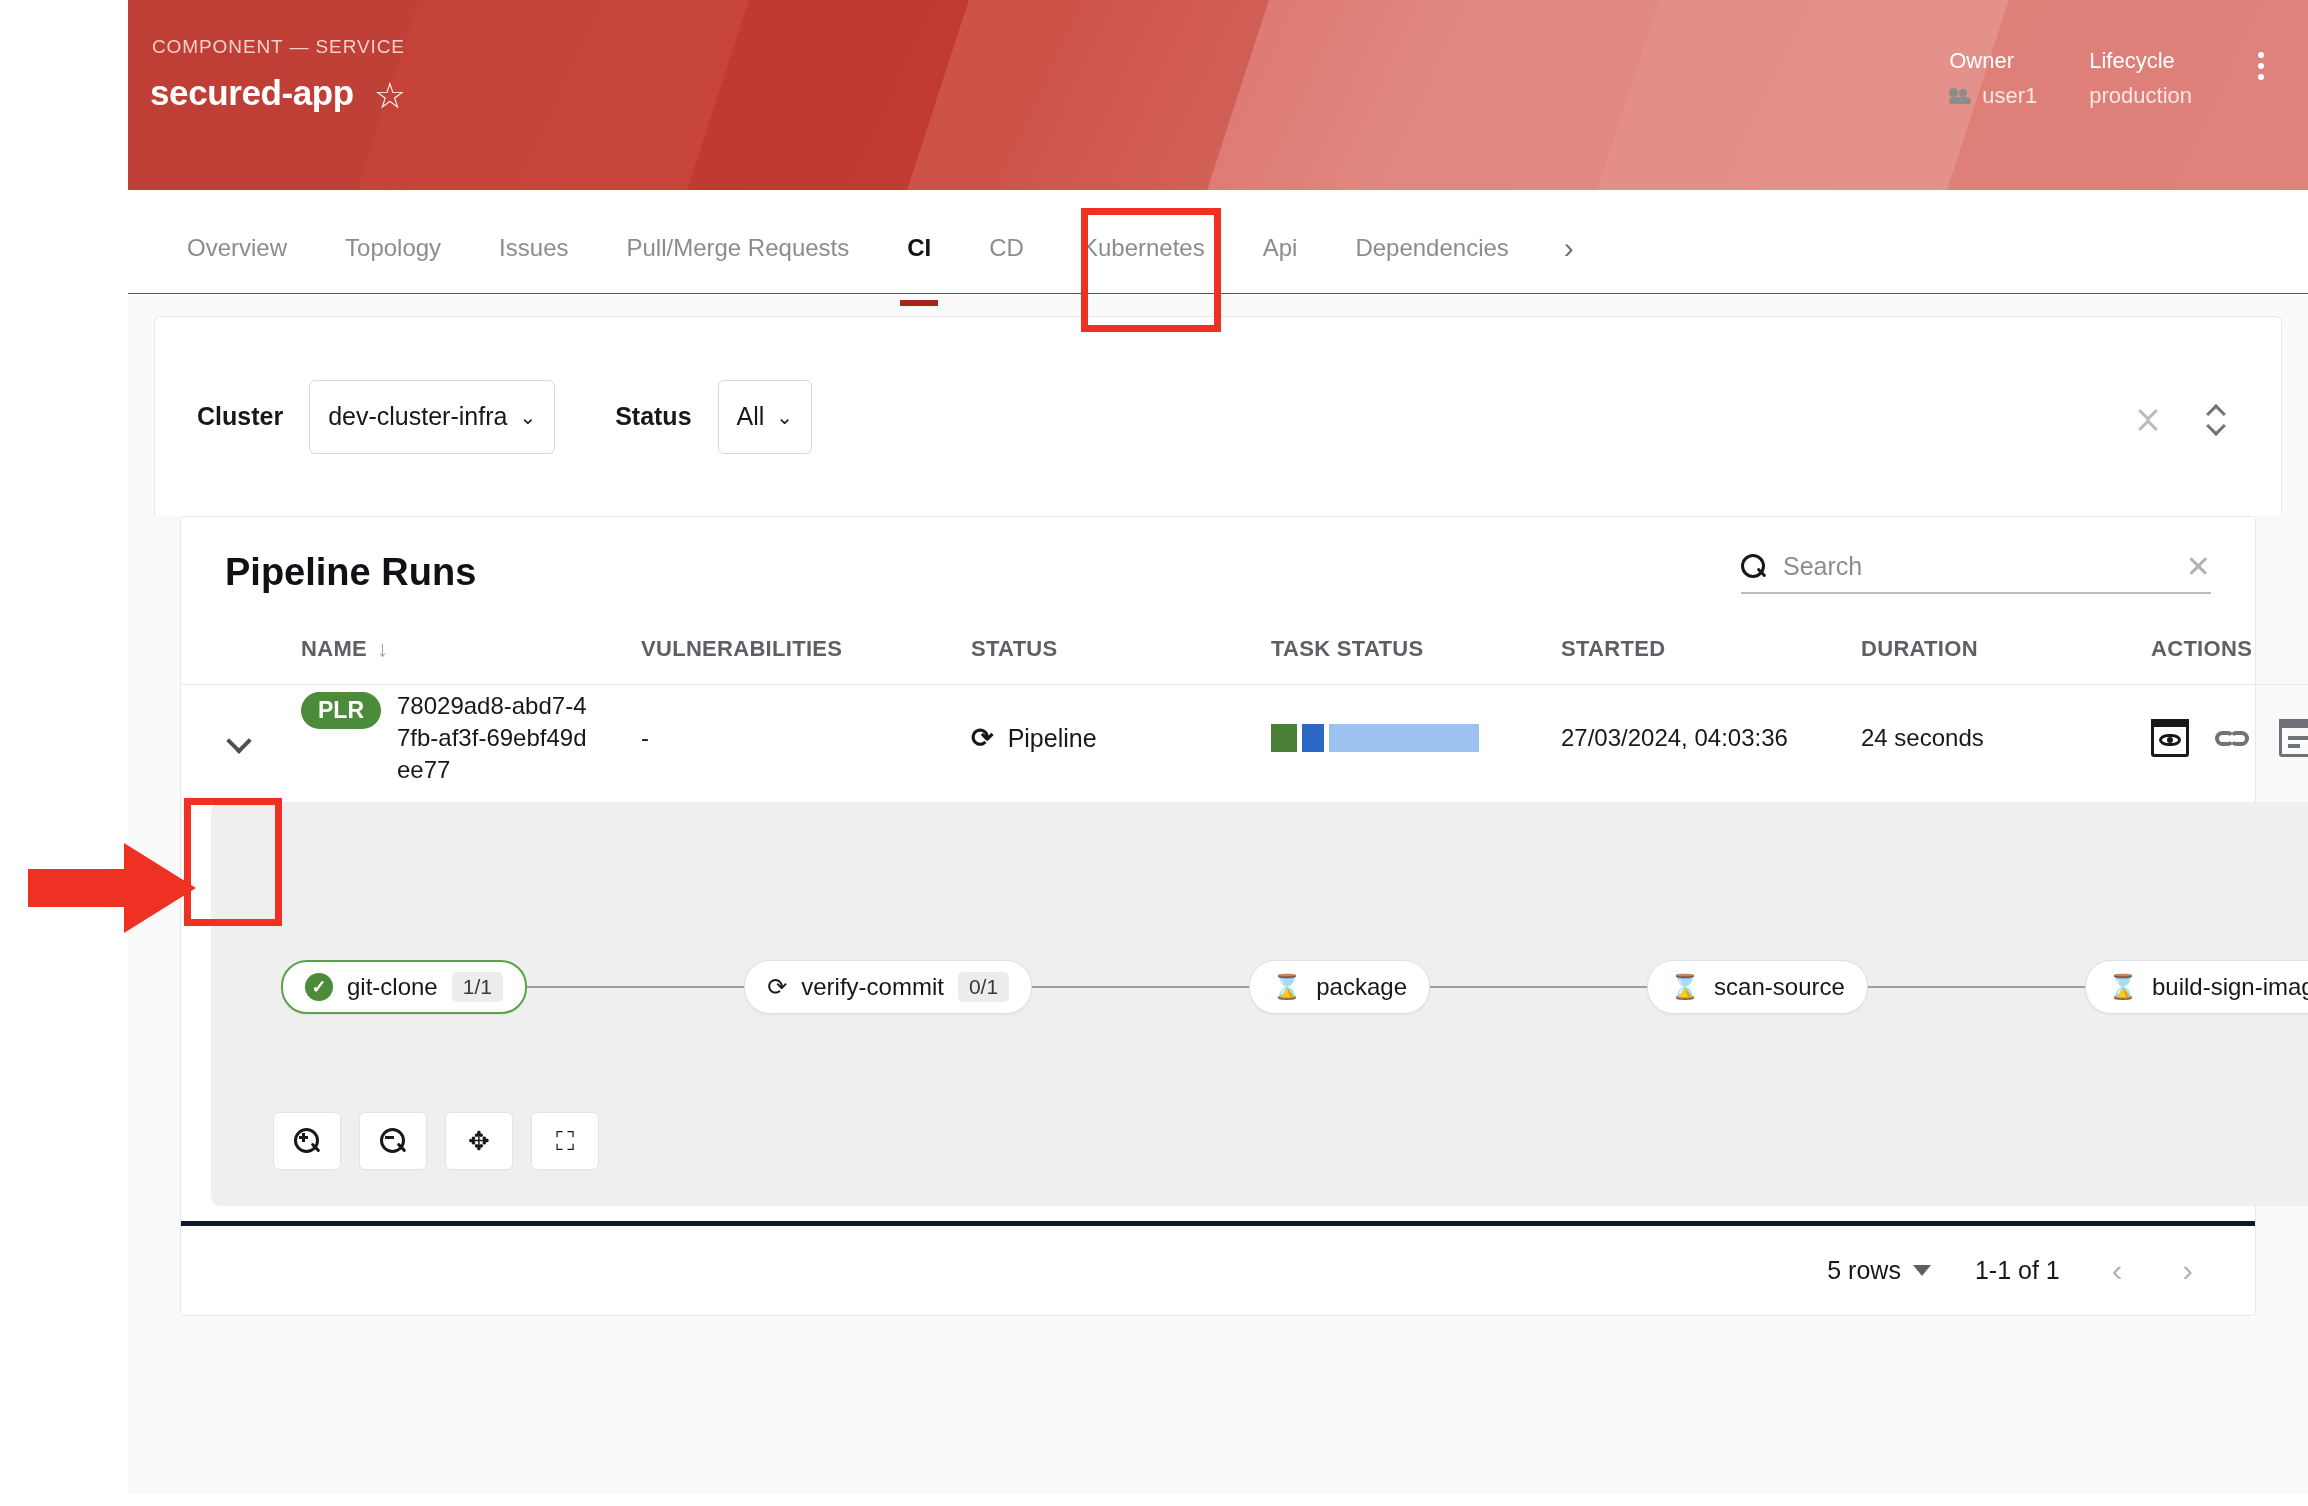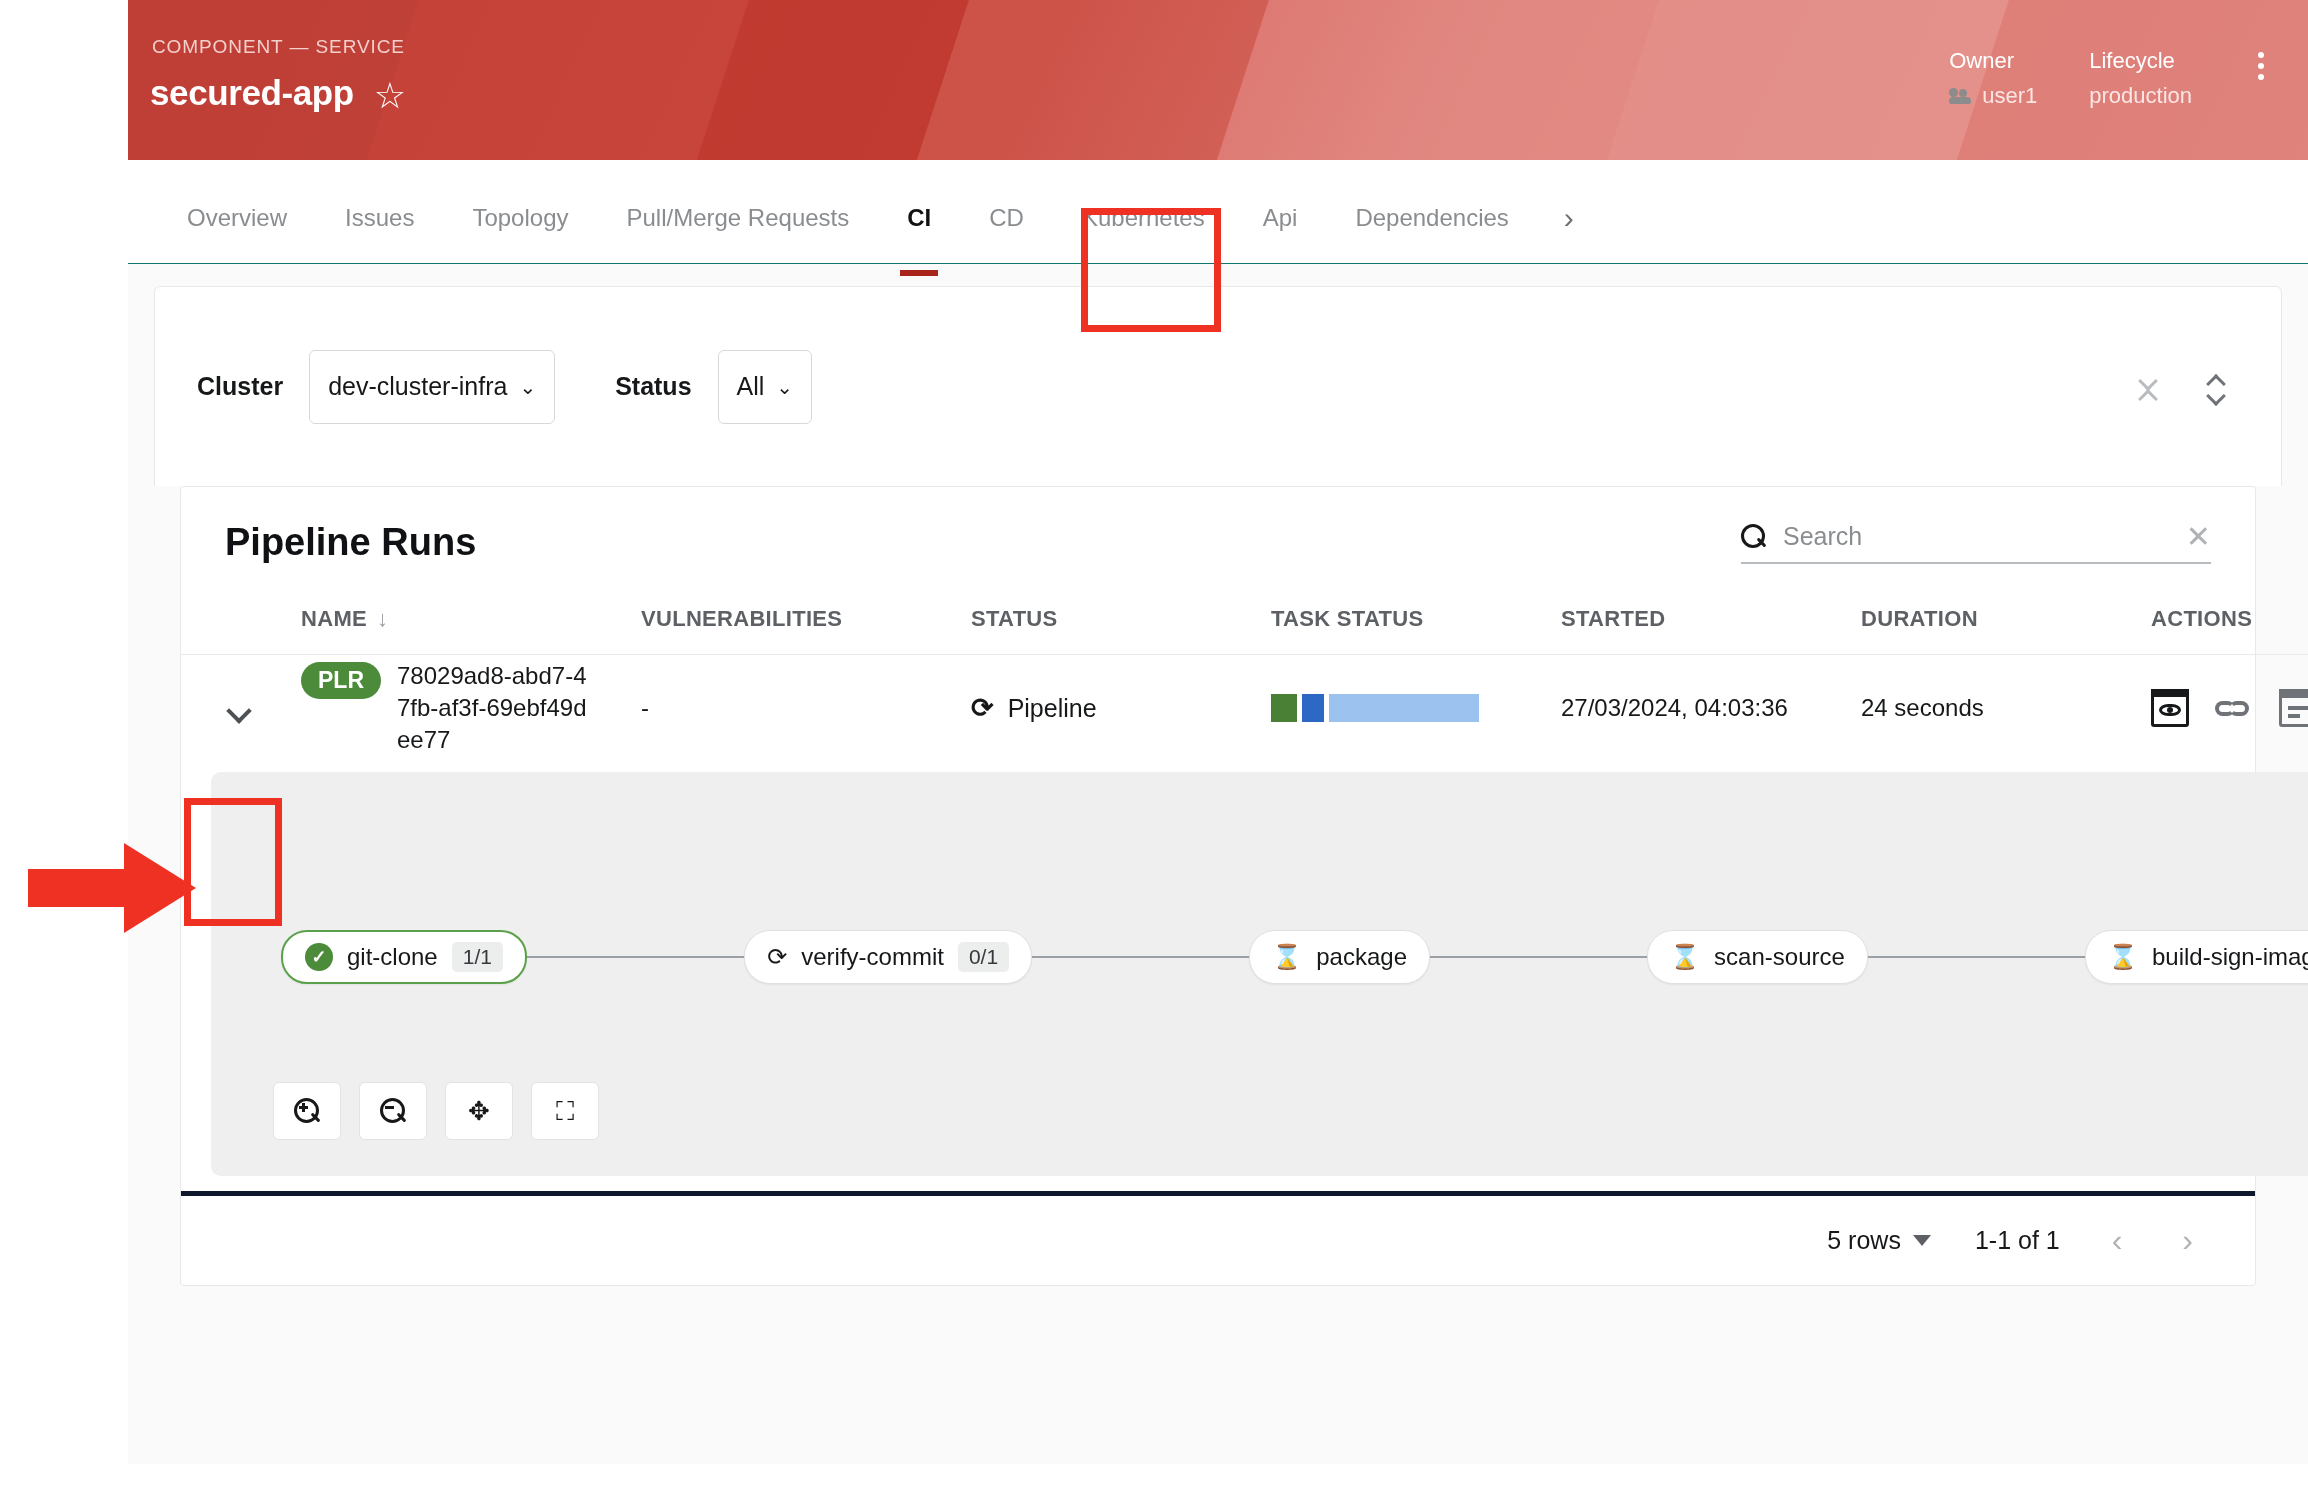--- a/index.html
+++ b/index.html
@@ -15,21 +15,21 @@
   .page {
     position: absolute;
     left: 128px; top: 0; width: 2180px; height: 1506px;
     background: #ffffff;
     overflow: hidden;
   }
 
   
   .banner {
     position: relative;
-    height: 160px;
+    height: 190px;
     background: #b91c1c;
     overflow: hidden;
   }
   .banner .facet { position: absolute; top: 0; height: 190px; }
   .f1 { left: 0;     width: 300px; background: #c0473f; }
   .f2 { left: 260px; width: 360px; background: #cb4b41; transform: skewX(-18deg); }
   .f3 { left: 590px; width: 240px; background: #c33c33; transform: skewX(-18deg); }
   .f4 { left: 810px; width: 320px; background: #d15a50; transform: skewX(-18deg); }
   .f5 { left:1110px; width: 420px; background: #de7a73; transform: skewX(-18deg); }
   .f6 { left:1500px; width: 380px; background: #e08079; transform: skewX(-18deg); }
@@ -305,22 +305,22 @@
               <i></i>
               <i></i>
             </div>
         </div>
       </div>
     </div>
 
     <div class="tabs-wrap">
       <div class="tabs">
         <div class="tab">Overview</div>
+        <div class="tab">Topology</div>
         <div class="tab">Issues</div>
-        <div class="tab">Topology</div>
         <div class="tab">Pull/Merge Requests</div>
         <div class="tab active">CI</div>
         <div class="tab">CD</div>
         <div class="tab">Kubernetes</div>
         <div class="tab">Api</div>
         <div class="tab">Dependencies</div>
         <div class="tab-overflow">›</div>
       </div>
     </div>
 

